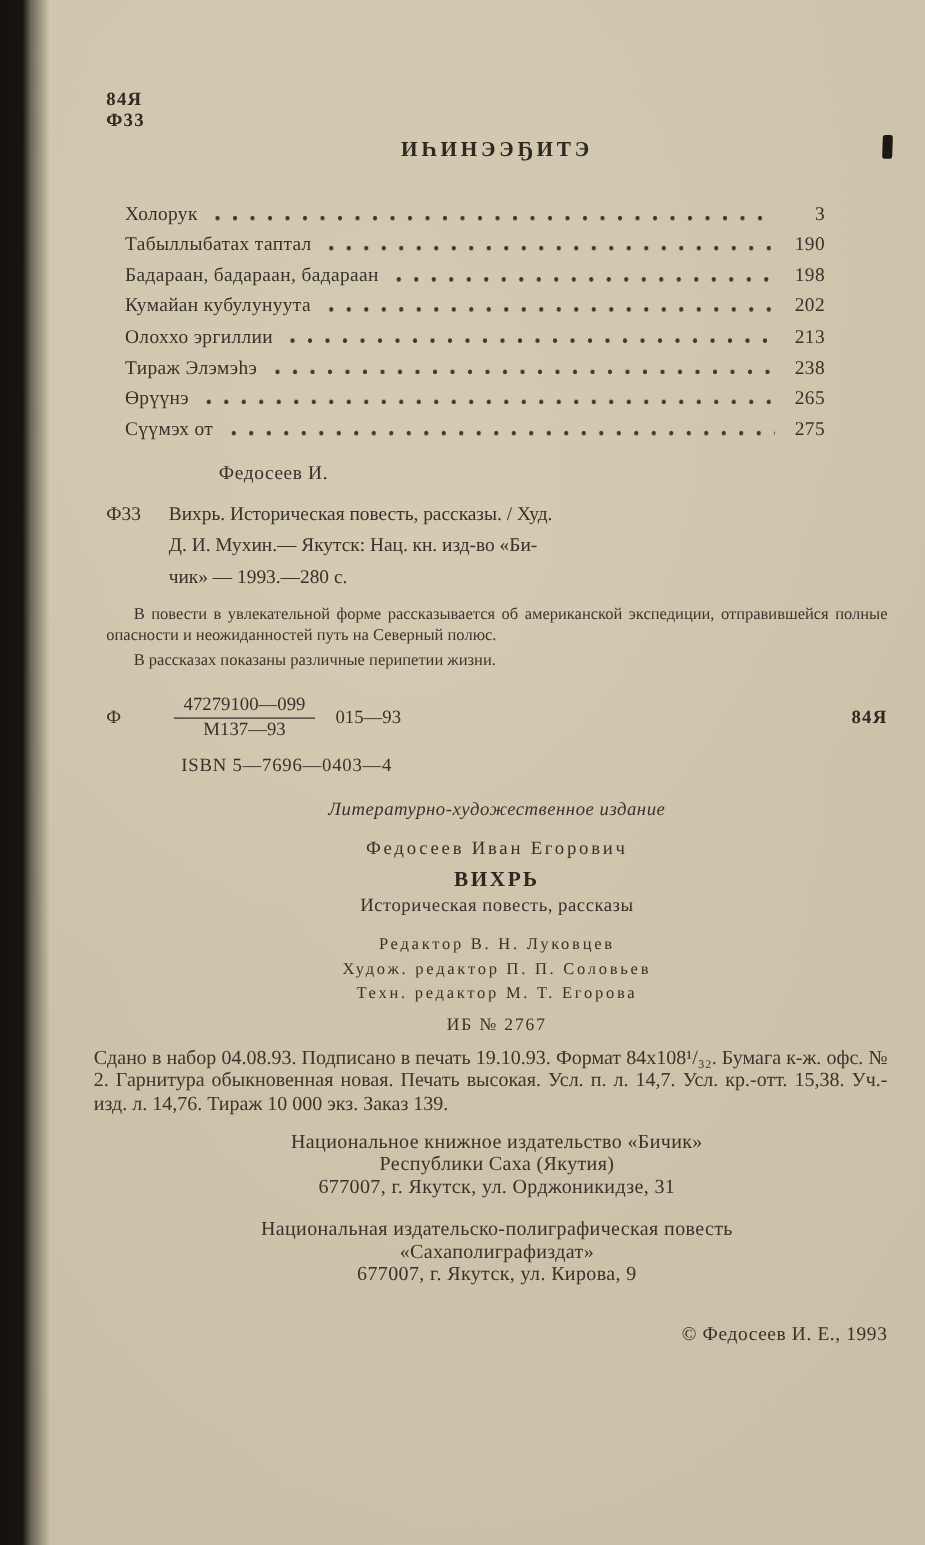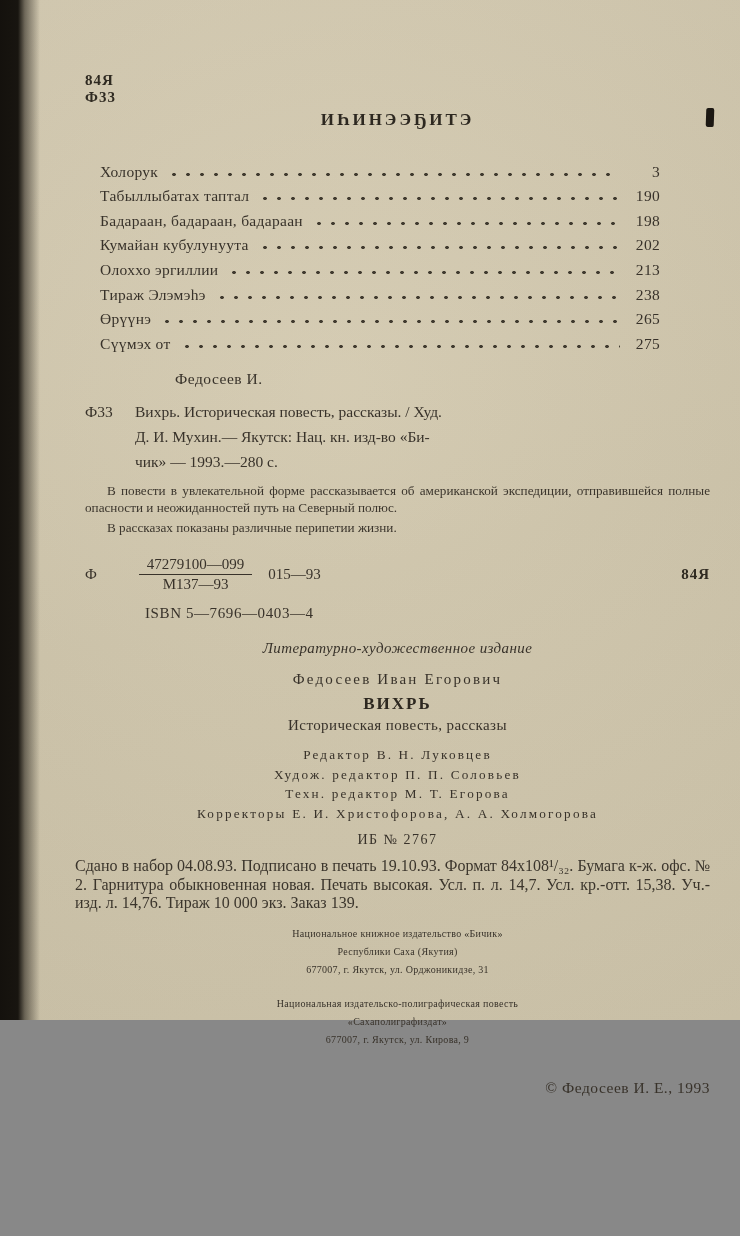--- a/index.html
+++ b/index.html
@@ -1,19 +1,19 @@
 <!DOCTYPE html>
 <html><head>
 <meta charset="utf-8">
 <style>
   html,body { margin:0; padding:0; }
   body { width:740px; height:1236px; overflow:hidden; background:#888; }
   .page {
     position:relative;
-    width:740px; height:1020px;
+    width:740px; height:1236px;
     box-sizing:border-box;
     padding:72px 30px 0 85px;
     background:
       radial-gradient(130% 95% at 45% 38%, rgba(255,255,255,0.08), rgba(0,0,0,0.07)),
       linear-gradient(165deg, #d6ccb2 0%, #cfc5aa 55%, #d3c9ae 100%);
     color:#38322a;
     font-family:"Liberation Serif","DejaVu Serif",serif;
     font-size:15px;
   }
   .scan-edge-left {
@@ -54,21 +54,21 @@
   .right-classmark { margin-left:auto; font-weight:bold; letter-spacing:1px; color:#2f2a21; }
   .isbn-line { margin:10px 0 0 60px; font-size:15px; letter-spacing:0.6px; line-height:20px; }
   .center { text-align:center; }
   .edition-type { margin-top:16px; font-style:italic; font-size:15px; line-height:19px; letter-spacing:0.4px; }
   .edition-author { margin-top:12px; font-size:15px; line-height:19px; letter-spacing:2.2px; }
   .edition-title { margin-top:4px; font-size:17px; line-height:22px; font-weight:bold; letter-spacing:2px; color:#2d2820; }
   .edition-subtitle { font-size:15px; line-height:20px; letter-spacing:0.4px; }
   .staff { margin-top:10px; font-size:13.2px; line-height:19.5px; letter-spacing:2.2px; }
   .ib-number { margin-top:8px; font-size:14px; line-height:18px; letter-spacing:1.5px; }
   .imprint { margin:8px 0 0 -10px; font-size:16px; line-height:18.5px; text-align:justify; color:#3b352c; }
-  .pub-block { margin-top:12px; font-size:10px; line-height:18px; letter-spacing:0.3px; }
+  .pub-block { margin-top:12px; font-size:16px; line-height:18px; letter-spacing:0.3px; }
   .printer-block { margin-top:16px; }
   .copyright-line { margin-top:30px; text-align:right; font-size:15.5px; letter-spacing:0.5px; }
 </style>
 </head>
 <body>
 
 <div class="page">
   <div class="scan-edge-left"></div>
   <div class="scan-artifact"></div>
 
@@ -152,21 +152,20 @@
 
   <div class="edition-type center">Литературно-художественное издание</div>
   <div class="edition-author center">Федосеев Иван Егорович</div>
   <div class="edition-title center">ВИХРЬ</div>
   <div class="edition-subtitle center">Историческая повесть, рассказы</div>
 
   <div class="staff center">
     <div>Редактор В. Н. Луковцев</div>
     <div>Худож. редактор П. П. Соловьев</div>
     <div>Техн. редактор М. Т. Егорова</div>
-    <div>Корректоры Е. И. Христофорова, А. А. Холмогорова</div>
   </div>
 
   <div class="ib-number center">ИБ № 2767</div>
 
   <div class="imprint">Сдано в набор 04.08.93. Подписано в печать 19.10.93. Формат 84х108¹/₃₂. Бумага к-ж. офс. № 2. Гарнитура обыкновенная новая. Печать высокая. Усл. п. л. 14,7. Усл. кр.-отт. 15,38. Уч.-изд. л. 14,76. Тираж 10 000 экз. Заказ 139.</div>
 
   <div class="pub-block center">
     <div>Национальное книжное издательство «Бичик»</div>
     <div>Республики Саха (Якутия)</div>
     <div>677007, г. Якутск, ул. Орджоникидзе, 31</div>

